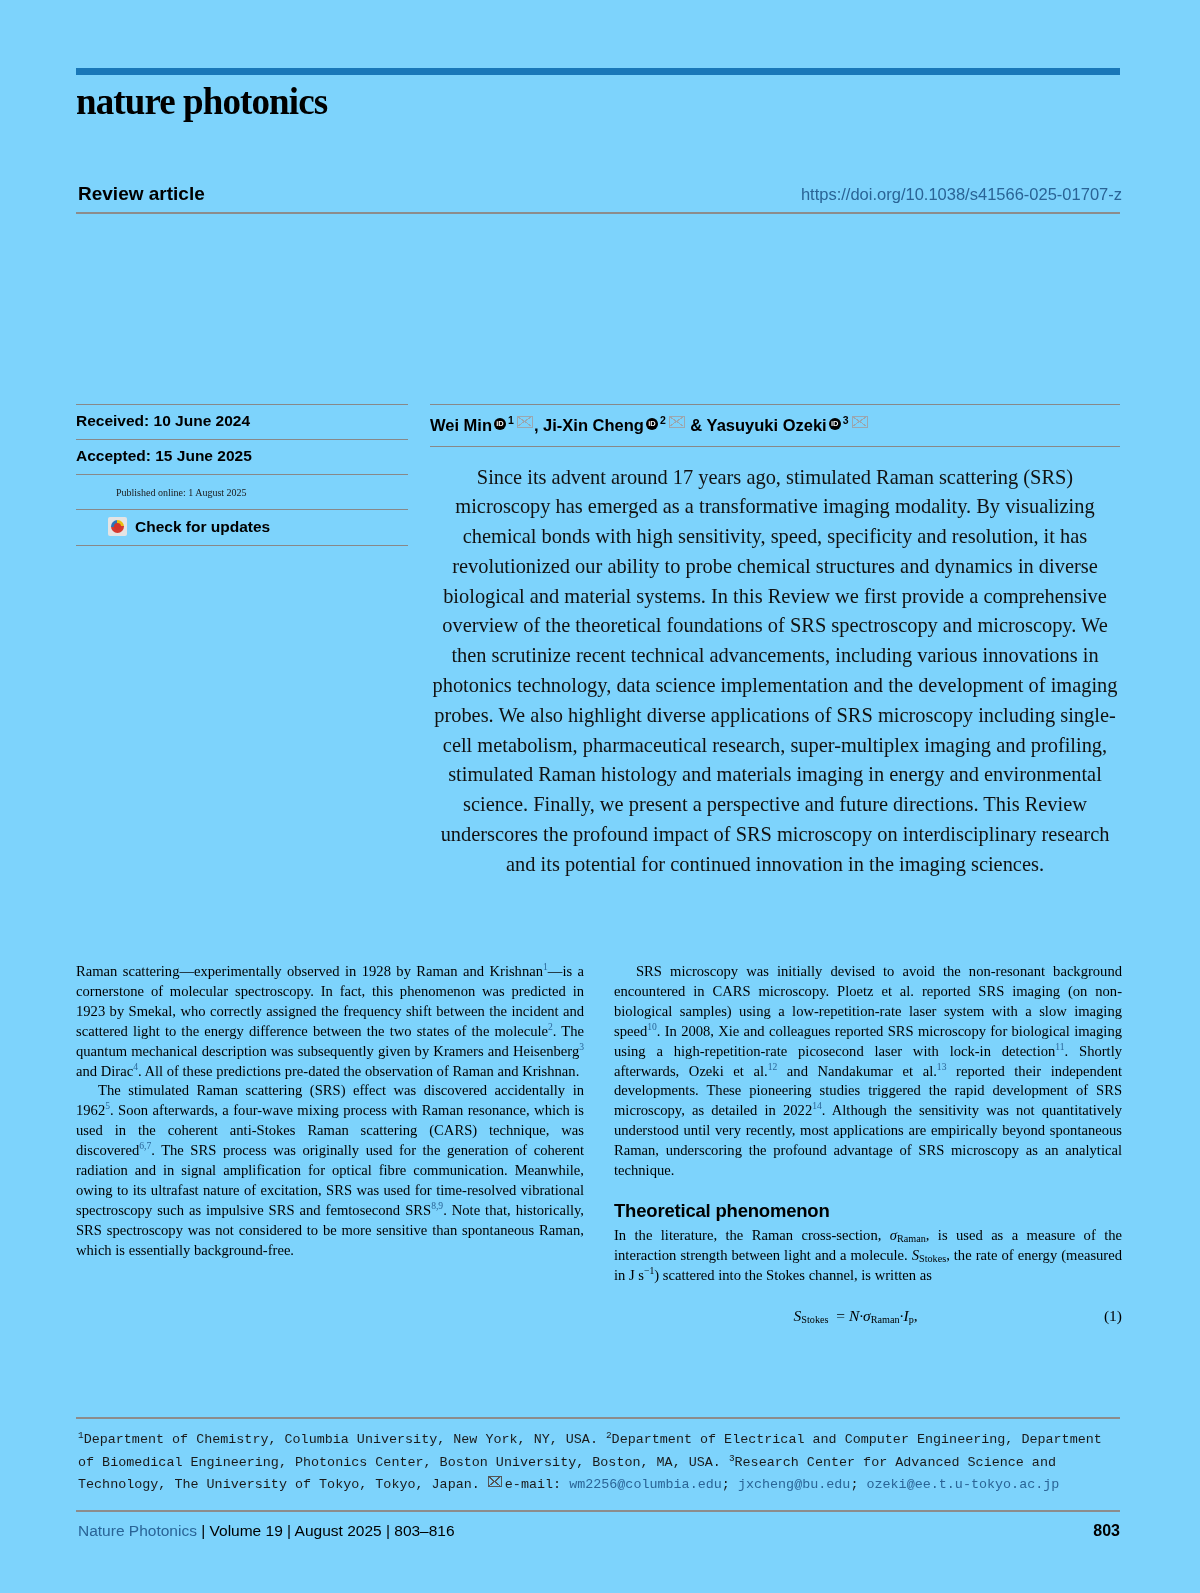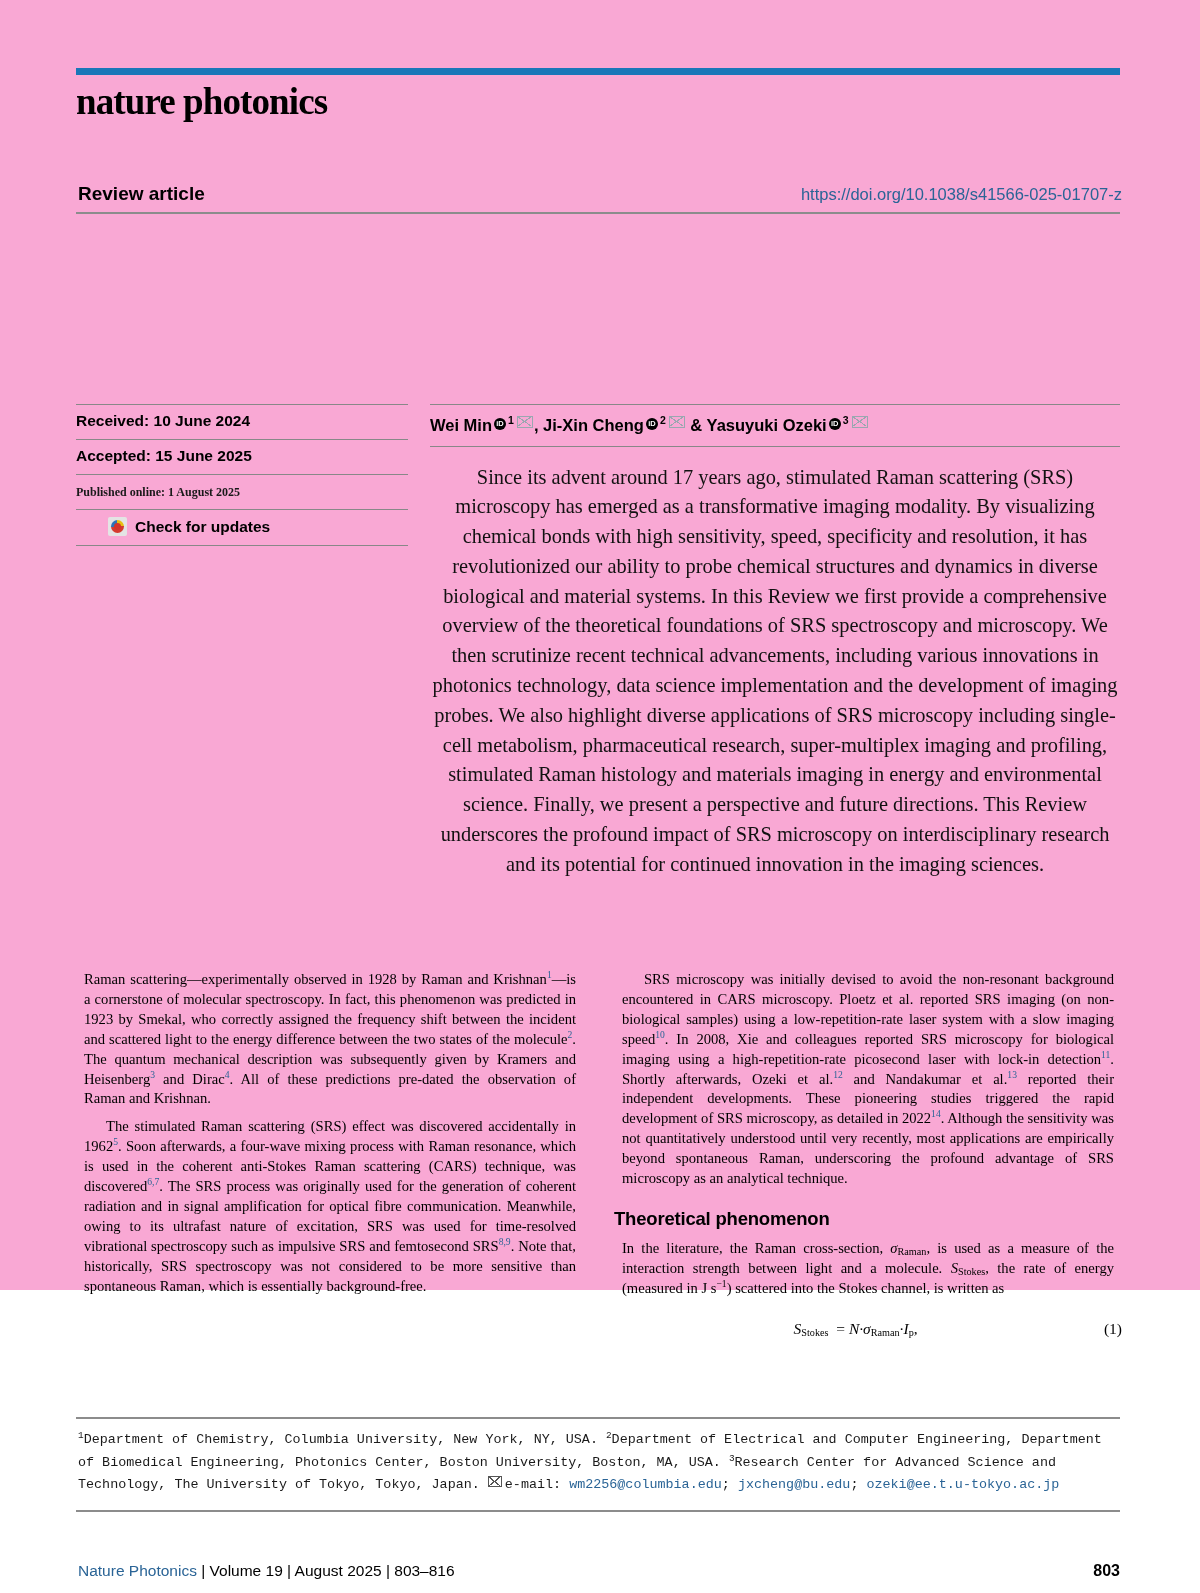--- a/index.html
+++ b/index.html
@@ -12,22 +12,22 @@
     height: 1593px;
     font-family: "Liberation Serif", serif;
     color: #000000;
     overflow: hidden;
     position: relative;
   }
   .page {
     position: absolute;
     left: 0; top: 0;
     width: 1200px;
-    height: 1290px;
-    background: #f9a8d4;
+    height: 1593px;
+    background: #7dd3fc;
   }
 
   
   .brand-rule {
     position: absolute;
     left: 76px; top: 68px;
     width: 1044px; height: 7px;
     background: #1977B8;
   }
   .brand-title {
@@ -92,23 +92,24 @@
   }
   .meta-row:last-child { border-bottom: 1.4px solid #888; }
   .meta-sans {
     font-family: "Liberation Sans", sans-serif;
     font-weight: 700;
     font-size: 15.5px;
     color: #000;
   }
   .meta-serif {
     font-family: "Liberation Serif", serif;
-    font-weight: 700;
-    font-size: 12px;
+    font-weight: 400;
+    font-size: 10px;
     color: #1a1a1a;
+    margin-left: 40px;
   }
   .cfu {
     display: flex;
     align-items: center;
     gap: 8px;
     padding-left: 32px;
   }
   .cfu-icon {
     width: 19px; height: 19px;
     background: #e4e4e4;
@@ -217,21 +218,21 @@
     gap: 30px;
   }
   .col {
     width: 508px;
     font-family: "Liberation Serif", serif;
     font-size: 14.6px;
     line-height: 1.365;
     color: #000;
     text-align: justify;
   }
-  .col p { margin: 8px; }
+  .col p { margin: 0; }
   .col p.indent { text-indent: 22px; }
   sup.ref {
     font-size: 9.6px;
     color: #2A6496;
     vertical-align: super;
     line-height: 0;
   }
   .sec-head {
     font-family: "Liberation Sans", sans-serif;
     font-weight: 700;
@@ -315,21 +316,20 @@
   }
   .footer {
     position: absolute;
     left: 78px; top: 1522px;
     width: 1042px;
     display: flex;
     justify-content: space-between;
     align-items: baseline;
     font-family: "Liberation Sans", sans-serif;
     font-size: 15.5px;
-    margin-top: 40px;
   }
   .footer-left { color: #000; }
   .footer-journal { color: #2A6496; }
   .footer-page { font-weight: 700; font-size: 16px; color: #000; }
 </style>
 </head>
 <body>
 
 <div class="page">
 

